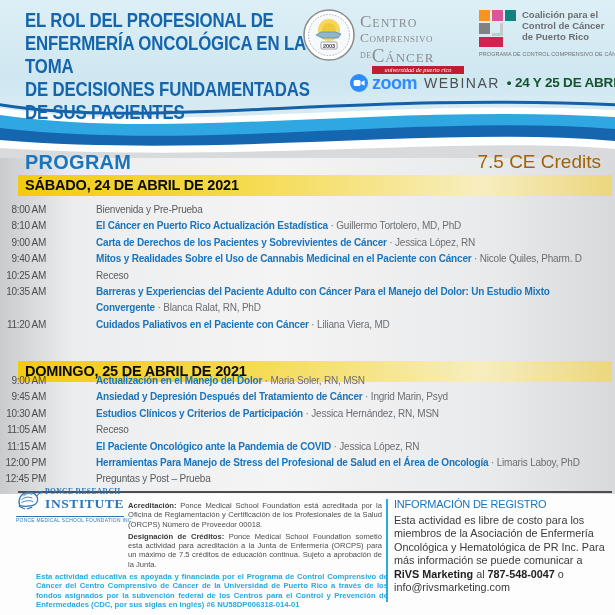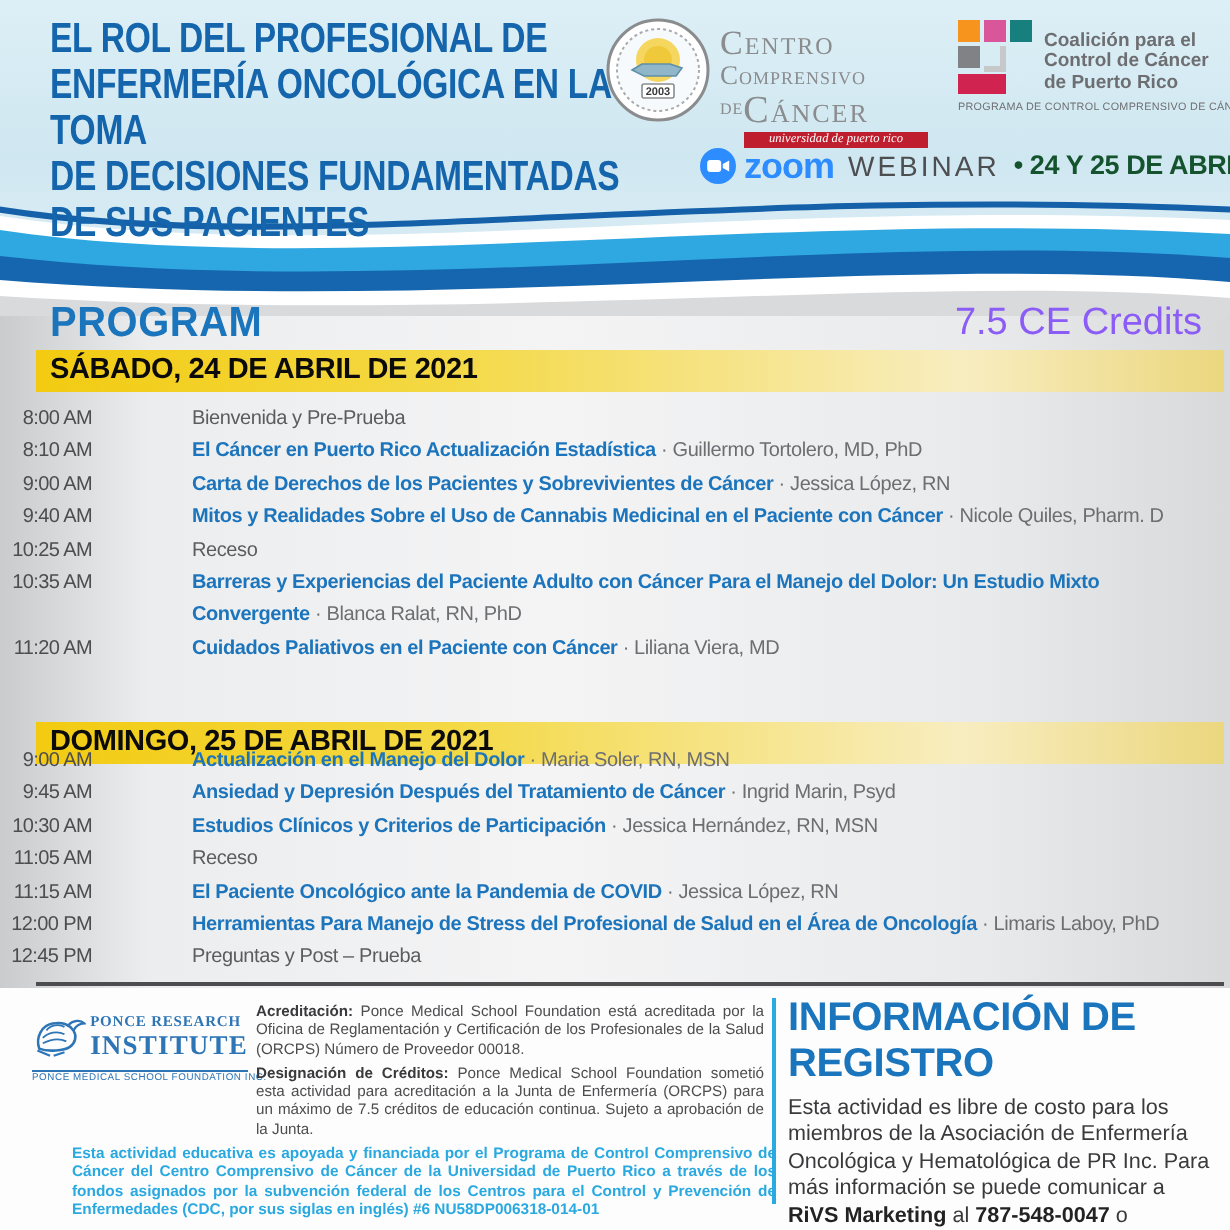--- a/index.html
+++ b/index.html
@@ -24,72 +24,72 @@
           font-family:"Liberation Serif",serif;color:#8A8C8E;line-height:1;}
   .centro .c1{font-variant:small-caps;font-size:17px;letter-spacing:1px;}
   .centro .c2{font-variant:small-caps;font-size:13.5px;letter-spacing:0.5px;margin-top:1px;}
   .centro .c3{margin-top:1px;}
   .centro .de{font-size:8px;letter-spacing:0.5px;vertical-align:4px;}
   .centro .c3b{font-variant:small-caps;font-size:19px;letter-spacing:1px;}
   .centro .univbar{margin-top:1px;margin-left:12px;width:92px;background:#BE1E2D;
           color:#fff;font-style:italic;font-size:6.3px;text-align:center;padding:1px 0;}
 
   .coal{position:absolute;left:479px;top:10px;width:132px;}
-  .coal-row{display:flex;align-items:flex-end;}
+  .coal-row{display:flex;align-items:flex-start;}
   .coal-text{margin-left:5px;font-size:9.5px;line-height:10.8px;font-weight:bold;color:#6D6E71;}
   .coal-sub{margin-top:3px;font-size:5.4px;color:#6D6E71;letter-spacing:0.15px;white-space:nowrap;}
 
   .webinar{position:absolute;left:304px;top:74px;display:flex;align-items:center;padding-left:46px;}
   .webinar .zoomword{margin-left:4px;font-size:18px;font-weight:bold;color:#2D8CFF;
           letter-spacing:-0.5px;line-height:1;}
   .webinar .web{margin-left:7px;font-size:14px;color:#4D4E50;letter-spacing:1.5px;line-height:1;}
   .webinar .dates{margin-left:7px;font-size:13.5px;font-weight:bold;color:#14532d;
           letter-spacing:-0.2px;line-height:1;white-space:nowrap;}
 
   
   .program-title{position:absolute;left:25px;top:150px;font-size:21px;font-weight:bold;
           color:#1B75BC;letter-spacing:0.3px;transform:scale(0.95,1);transform-origin:0 0;}
-  .credits{position:absolute;right:14px;top:151px;font-size:19px;color:#8b5cf6;}
+  .credits{position:absolute;right:14px;top:151px;font-size:19px;color:#a16207;}
 
   .day-banner{position:absolute;left:18px;width:594px;height:21px;
           background:linear-gradient(to right,#F2CB11 0%,#F4D945 35%,#F8EDC0 78%,#EBD77E 100%);
           color:#0B0B0B;font-size:14.5px;font-weight:bold;line-height:21px;
           padding-left:7px;box-sizing:border-box;letter-spacing:-0.2px;}
   .banner-1{top:175px;} .banner-2{top:361px;}
 
   .sessions{position:absolute;left:0;width:612px;}
   .sessions-1{top:202px;} .sessions-2{top:373px;}
   .session-row{display:flex;line-height:16.4px;gap:44px;}
   .session-row .time{flex:none;width:46px;text-align:right;margin-right:6px;
           color:#4D4D4F;font-size:10px;letter-spacing:-0.3px;}
   .session-row .body{flex:1;font-size:10px;letter-spacing:-0.2px;padding-right:8px;}
   .stitle{color:#1C75BC;font-weight:bold;}
   .stitle.plain{color:#5B5C5E;font-weight:normal;}
   .sep,.speaker{color:#6D6E71;}
 
   .hr-line{position:absolute;left:18px;top:491px;width:594px;height:2px;background:#4D4D4F;}
 
   
-  .ponce{position:absolute;left:16px;top:503px;width:108px;color:#2E75B6;}
+  .ponce{position:absolute;left:16px;top:484px;width:108px;color:#2E75B6;}
   .ponce-top{display:flex;align-items:center;}
   .ponce-names{margin-left:2px;font-family:"Liberation Serif",serif;line-height:1;}
   .ponce-n1{font-size:7.5px;font-weight:bold;letter-spacing:0.4px;}
   .ponce-n2{font-size:13.5px;font-weight:bold;letter-spacing:0.6px;margin-top:1px;}
   .ponce-sub{margin-top:2px;border-top:1px solid #2E75B6;padding-top:1px;
           font-size:4.9px;letter-spacing:0.3px;white-space:nowrap;}
 
   .accred{position:absolute;left:128px;top:501px;width:254px;font-size:7.6px;
           line-height:9.3px;color:#4D4D4F;text-align:justify;}
   .accred p{margin:0 0 3px 0;}
   .accred .lbl{font-weight:bold;color:#3A3A3C;}
 
   .vline{position:absolute;left:386px;top:499px;width:2px;height:103px;background:#29ABE2;}
 
   .registro{position:absolute;left:394px;top:498px;width:216px;}
-  .registro h2{margin:0;font-size:20px;font-weight:bold;color:#1B75BC;letter-spacing:-0.2px;}
+  .registro h2{margin:0;font-size:11px;font-weight:normal;color:#1B75BC;letter-spacing:-0.2px;}
   .registro p{margin:4px 0 0 0;font-size:10.8px;line-height:13.4px;color:#3A3A3C;}
   .registro b{color:#222;}
 
   .funding{position:absolute;left:36px;top:572px;width:352px;font-size:7.7px;
           line-height:9.4px;font-weight:bold;color:#29A9E0;text-align:justify;}
 </style>
 </head>
 <body>
 
 <div class="page">

